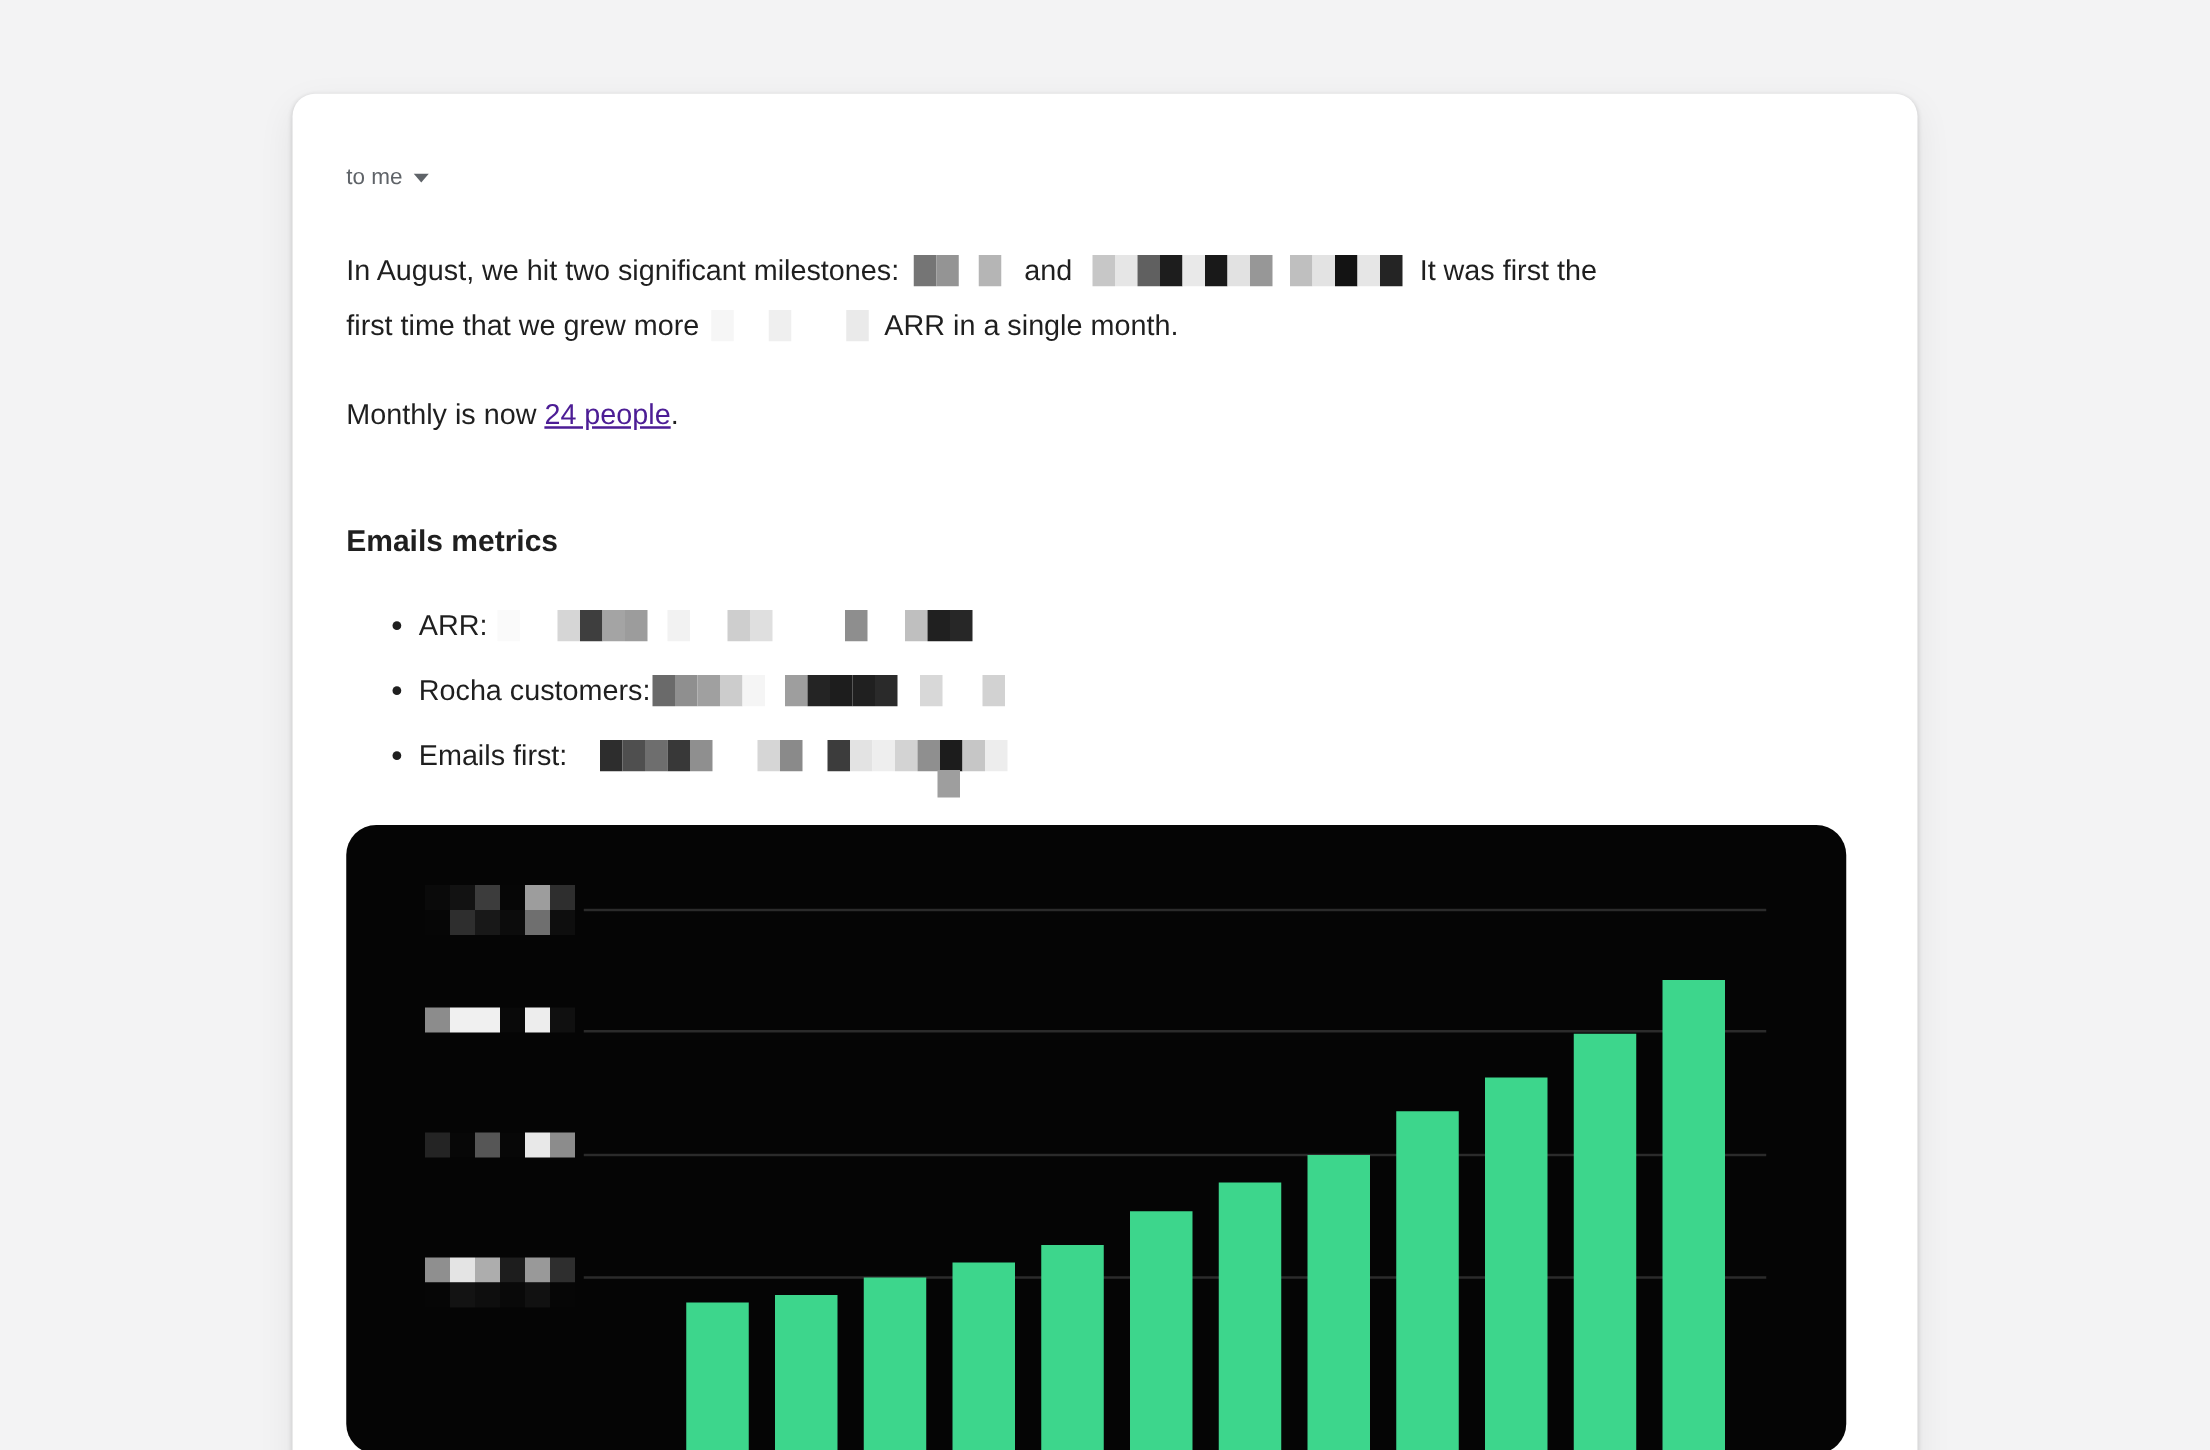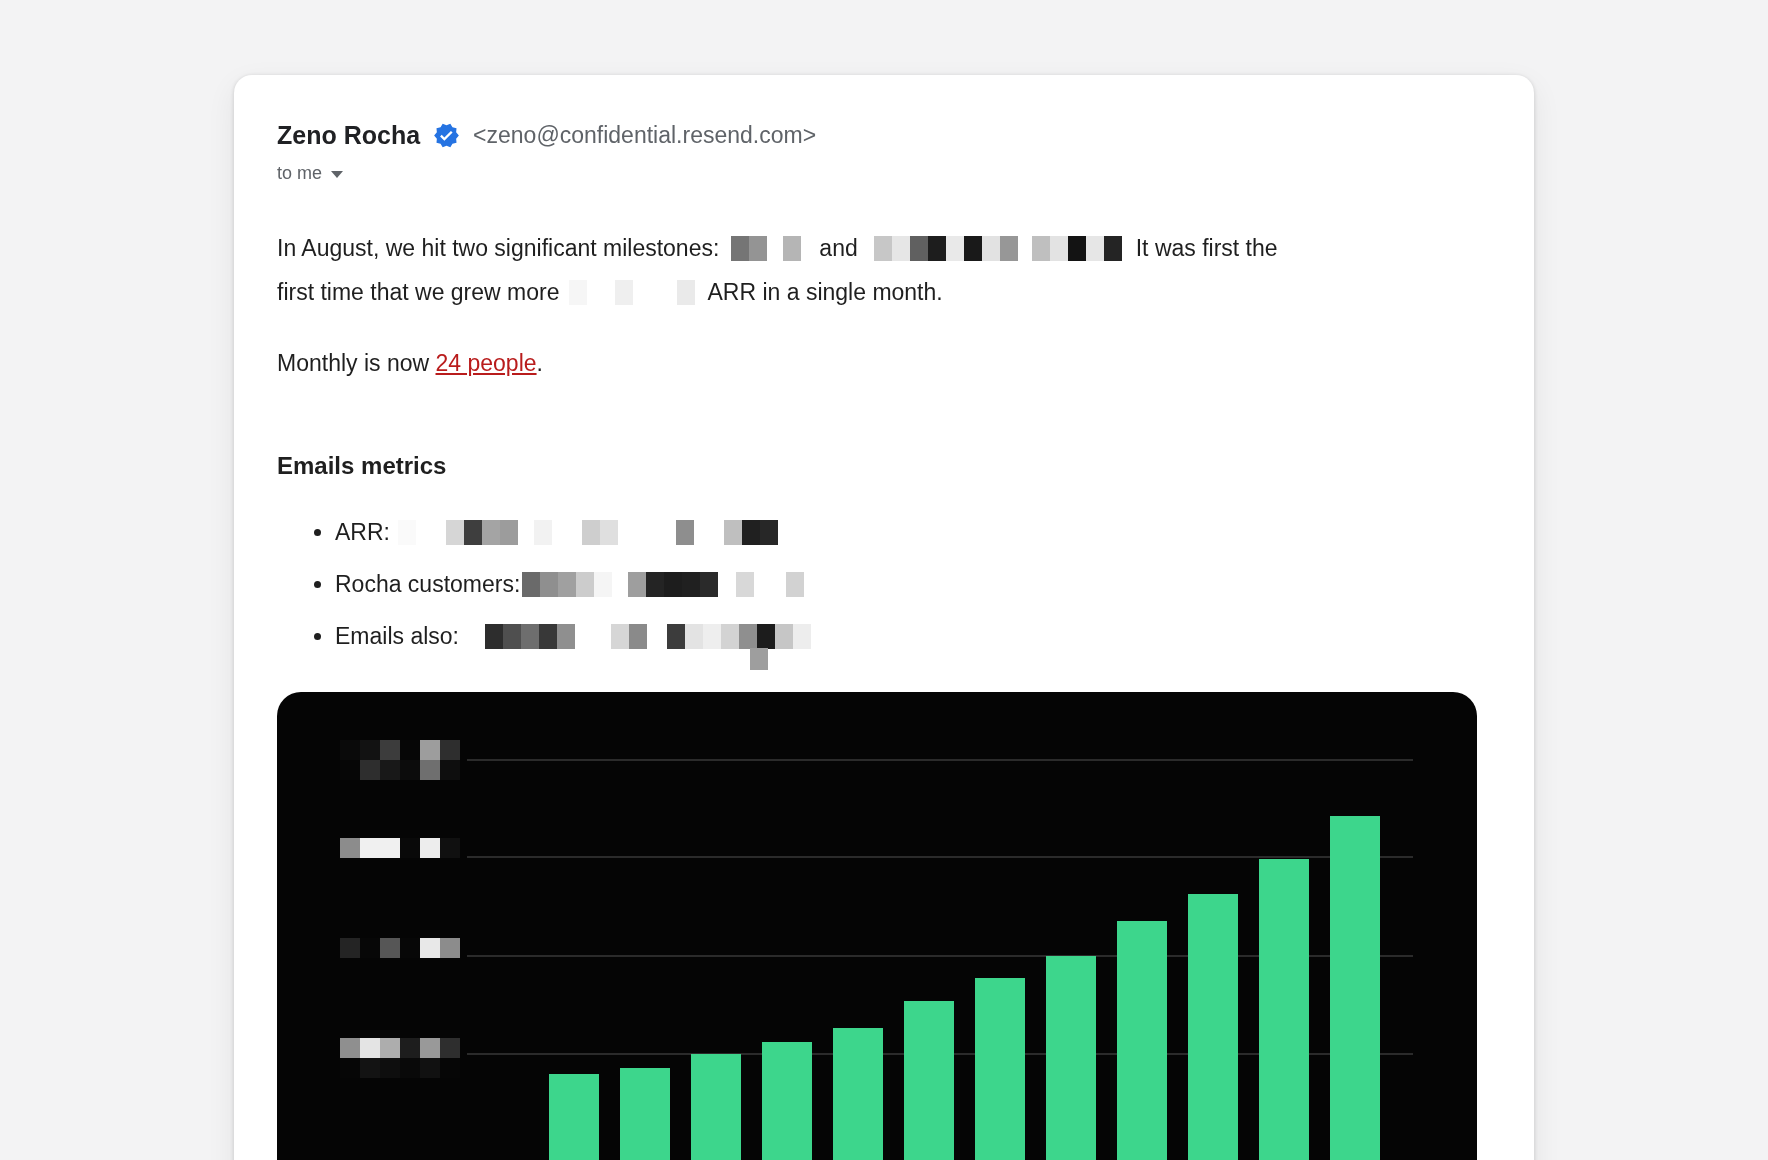--- a/index.html
+++ b/index.html
@@ -24,21 +24,21 @@
   .sender-email { font-size:23px; color:#5f6368; }
   .to-row { margin-top:9px; display:flex; align-items:center; gap:9px; height:26px;
             font-size:18px; color:#5f6368; width:110px; cursor:pointer; }
   .caret { width:0; height:0; border-left:6px solid transparent;
            border-right:6px solid transparent; border-top:7px solid #5f6368; margin-top:2px; }
 
   
   .greeting { margin:46px 0 0; font-size:23px; color:#1f1f1f; line-height:30px; }
   .para     { margin:40px 0 0; font-size:23px; color:#1f1f1f; line-height:44px; }
   .resend   { margin:34px 0 0; font-size:23px; color:#1f1f1f; line-height:30px; }
-  .resend a { color:#b91c1c; text-decoration:underline; }
+  .resend a { color:#4c1d95; text-decoration:underline; }
   .metrics-heading { margin:72px 0 0; font-size:24px; font-weight:700; color:#1f1f1f; line-height:32px; }
   ul.metrics { margin:24px 0 0; padding-left:58px; font-size:23px; color:#1f1f1f; }
   ul.metrics li { line-height:52px; position:relative; }
 
   
   .pxwrap { display:inline-flex; vertical-align:-5px; }
   .pxseg  { display:inline-flex; }
   .pxb    { display:inline-block; width:18px; height:25px; }
   .px-a { margin:0 18px 0 12px; }
   .px-b { margin:0 14px 0 16px; }
@@ -55,30 +55,20 @@
   .clabel { position:absolute; left:63px; }
   .pxrow { display:flex; }
   .clabel .pxb { width:20px; height:20px; }
 </style>
 </head>
 <body>
 
 <div class="card">
   <div class="content">
 
-    <div class="sender-row">
-      <span class="sender-name">Zeno Rocha</span>
-      <span class="badge">
-        <svg viewBox="0 0 24 24" aria-hidden="true">
-          <path class="bg" fill="#2573e2" d="M23 12l-2.44-2.79.34-3.69-3.61-.82-1.89-3.2L12 2.96 8.6 1.5 6.71 4.69l-3.61.81.34 3.7L1 12l2.44 2.79-.34 3.7 3.61.82L8.6 22.5l3.4-1.47 3.4 1.46 1.89-3.19 3.61-.82-.34-3.69L23 12z"></path>
-          <path fill="#ffffff" d="M10.09 16.72l-3.8-3.81 1.48-1.48 2.32 2.33 5.85-5.87 1.48 1.48-7.33 7.35z"></path>
-        </svg>
-      </span>
-      <span class="sender-email">&lt;zeno@confidential.resend.com&gt;</span>
-    </div>
 
     <div class="to-row">
       <span>to me</span>
       <span class="caret"></span>
     </div>
 
 
     <p class="para">
       <span>In August, we hit two significant milestones:</span><span class="pxwrap px-a">
           <span class="pxseg" style="margin-left: 0px;">
@@ -178,21 +168,21 @@
             </span>
             <span class="pxseg" style="margin-left: 18px;">
               <span class="pxb" style="background: rgb(216, 216, 216);"></span>
             </span>
             <span class="pxseg" style="margin-left: 32px;">
               <span class="pxb" style="background: rgb(210, 210, 210);"></span>
             </span>
           </span>
       </li>
       <li>
-        <span>Emails also:</span><span class="pxwrap">
+        <span>Emails first:</span><span class="pxwrap">
             <span class="pxseg" style="margin-left: 26px;">
               <span class="pxb" style="background: rgb(45, 45, 45);"></span>
               <span class="pxb" style="background: rgb(79, 79, 79);"></span>
               <span class="pxb" style="background: rgb(110, 110, 110);"></span>
               <span class="pxb" style="background: rgb(56, 56, 56);"></span>
               <span class="pxb" style="background: rgb(143, 143, 143);"></span>
             </span>
             <span class="pxseg" style="margin-left: 36px;">
               <span class="pxb" style="background: rgb(214, 214, 214);"></span>
               <span class="pxb" style="background: rgb(138, 138, 138);"></span>

